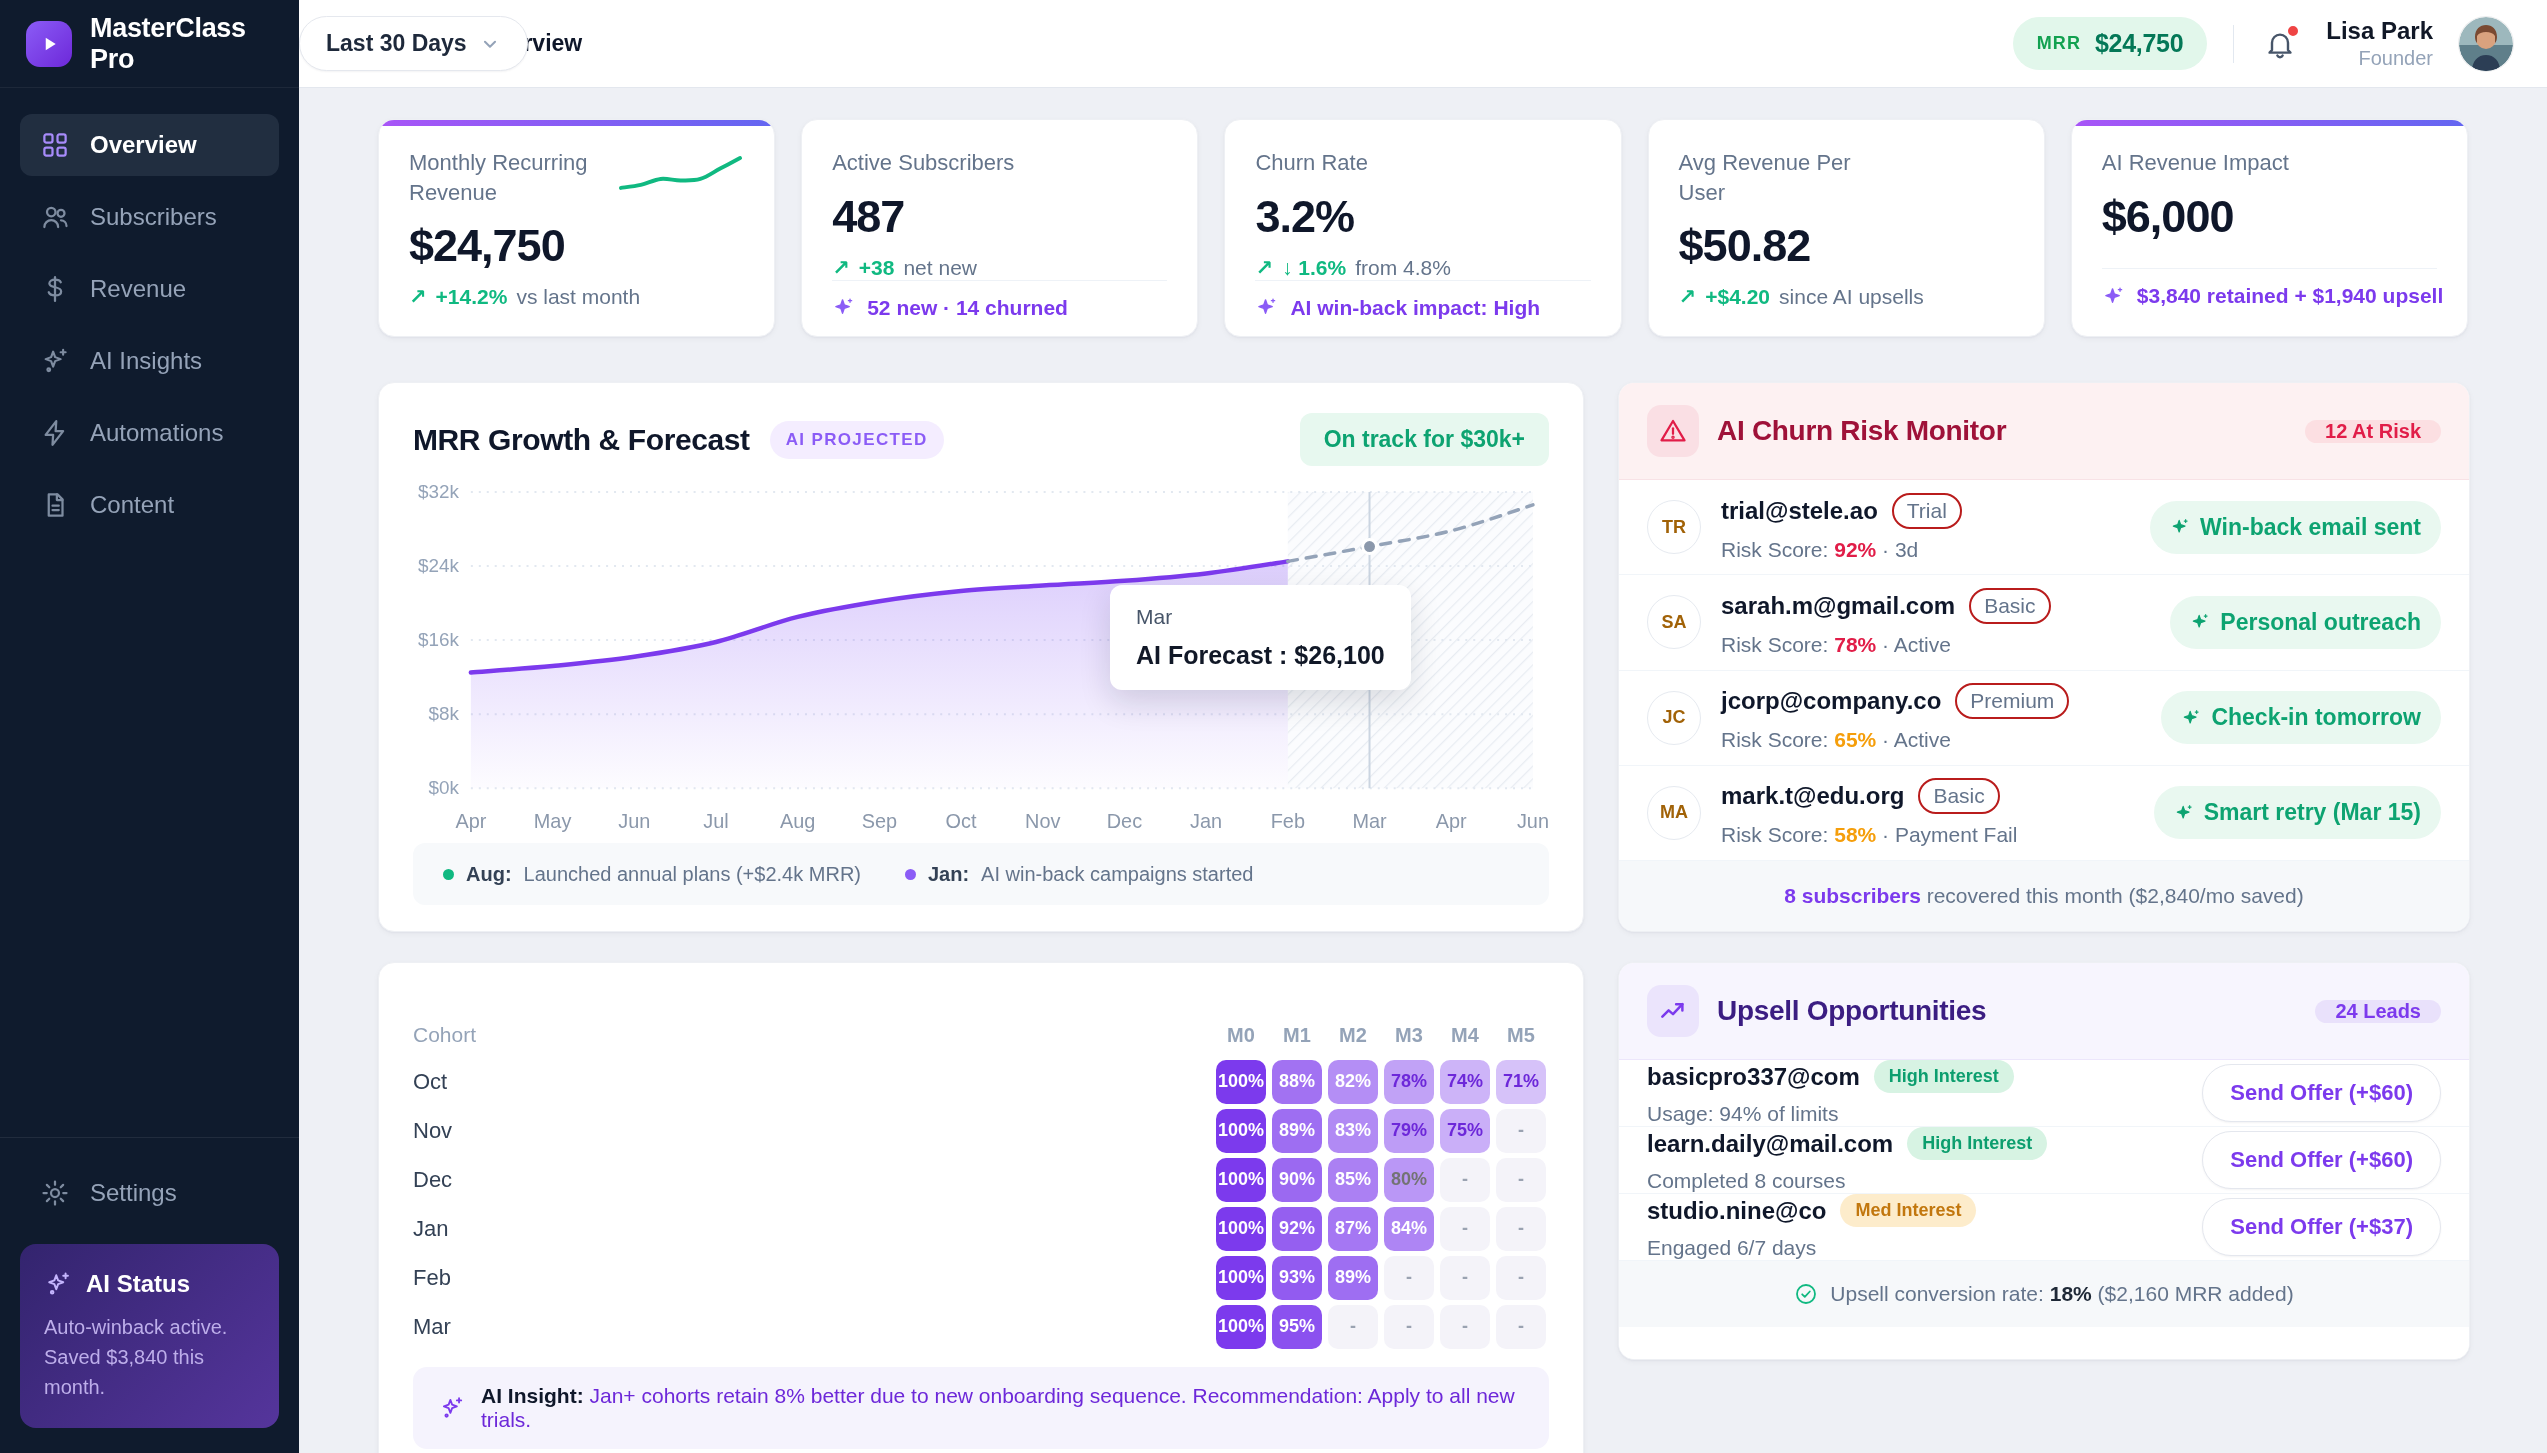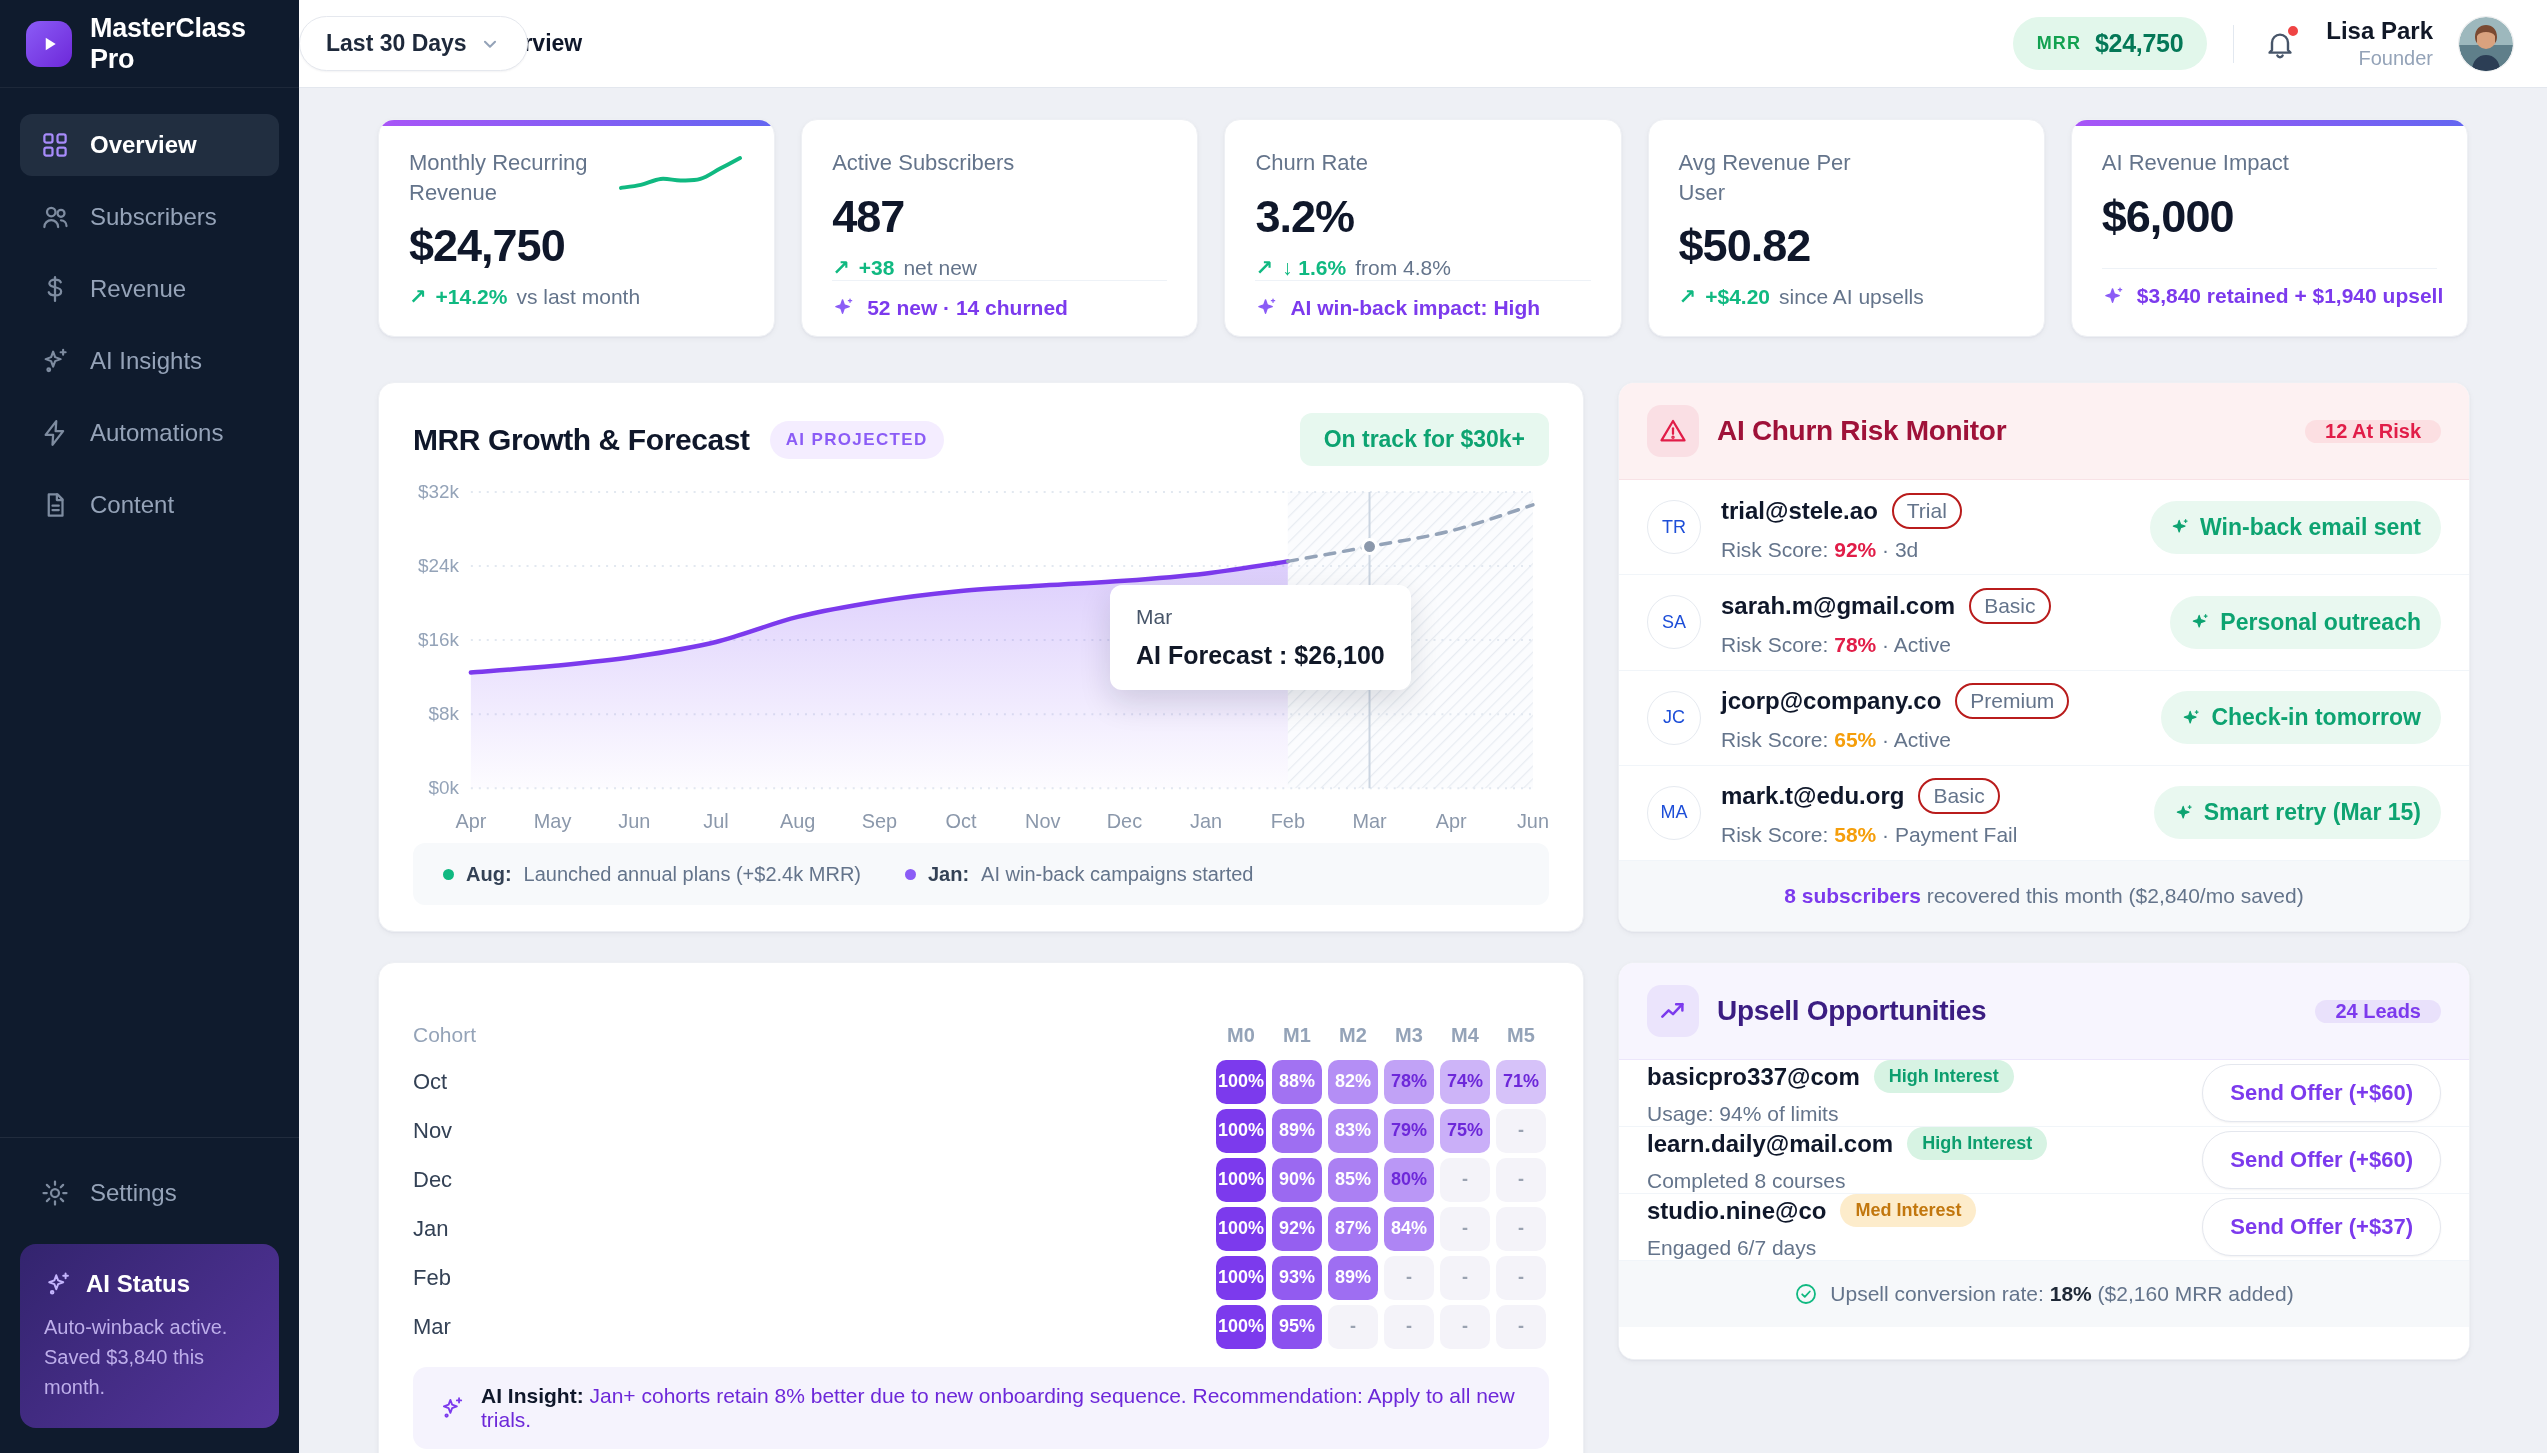--- a/index.html
+++ b/index.html
@@ -92,21 +92,21 @@
   .icon-box.purple { background:#ebe4fc; color:#7c3aed; }
   .icon-box svg { width:30px; height:30px; }
   .panel-title { font-size:28px; font-weight:800; letter-spacing:-0.3px; }
   .panel-title.red { color:#9f1239; }
   .panel-title.purple { color:#3b1d82; }
   .count-pill { margin-left:auto; border-radius:994px; padding:0 20px; font-weight:700; font-size:20px; white-space:nowrap; }
   .count-pill.red { background:#fcdfe2; color:#e11d48; }
   .count-pill.purple { background:#e9e1fb; color:#7c3aed; }
   .panel-rows { display:flex; flex-direction:column; flex:1; }
   .p-row { display:flex; align-items:center; gap:20px; padding:0 28px; flex:1; border-bottom:1px solid #f1f5f9; }
-  .avatar-initials { width:54px; height:54px; border-radius:50%; border:1px solid #e6eaf0; color:#1d4ed8; font-size:18px; font-weight:400; display:flex; align-items:center; justify-content:center; flex:0 0 auto; background:#fff; }
+  .avatar-initials { width:54px; height:54px; border-radius:50%; border:1px solid #e6eaf0; color:#a16207; font-size:18px; font-weight:700; display:flex; align-items:center; justify-content:center; flex:0 0 auto; background:#fff; }
   .row-main { display:flex; flex-direction:column; gap:9px; min-width:0; }
   .row-line1 { display:flex; align-items:center; gap:14px; }
   .row-email { font-size:24px; font-weight:700; color:#0f172a; white-space:nowrap; }
   .plan-badge { border:2px solid #b91c1c; border-radius:994px; padding:4px 13px; font-size:21px; color:#64748b; white-space:nowrap; }
   .row-line2 { font-size:21px; color:#64748b; white-space:nowrap; }
   .risk-high { color:#e11d48; font-weight:700; }
   .risk-med { color:#f59e0b; font-weight:700; }
   .action-pill { margin-left:auto; background:#e9f8f0; color:#0da371; font-size:23px; font-weight:600; padding:13px 20px; border-radius:994px; display:flex; align-items:center; gap:10px; white-space:nowrap; cursor:pointer; }
   .action-pill svg { width:22px; height:22px; }
   .panel-footer { background:#f6f8fa; padding:23px 20px; text-align:center; font-size:21px; color:#64748b; }
@@ -537,21 +537,21 @@
             <span class="cohort-cell" style="background: rgba(124, 58, 237, 0.596); color: rgb(255, 255, 255);">83%</span>
             <span class="cohort-cell" style="background: rgba(124, 58, 237, 0.5); color: rgb(109, 40, 217);">79%</span>
             <span class="cohort-cell" style="background: rgba(124, 58, 237, 0.404); color: rgb(109, 40, 217);">75%</span>
             <span class="cohort-cell" style="background: rgb(244, 243, 249); color: rgb(154, 162, 177);">-</span>
           </div>
           <div class="cohort-grid-row">
             <span class="cohort-row-label">Dec</span>
             <span class="cohort-cell" style="background: rgb(124, 58, 237); color: rgb(255, 255, 255);">100%</span>
             <span class="cohort-cell" style="background: rgba(124, 58, 237, 0.76); color: rgb(255, 255, 255);">90%</span>
             <span class="cohort-cell" style="background: rgba(124, 58, 237, 0.643); color: rgb(255, 255, 255);">85%</span>
-            <span class="cohort-cell" style="background: rgba(124, 58, 237, 0.525); color: #6d28d9;">80%</span>
+            <span class="cohort-cell" style="background: rgba(124, 58, 237, 0.525); color: #737373;">80%</span>
             <span class="cohort-cell" style="background: rgb(244, 243, 249); color: rgb(154, 162, 177);">-</span>
             <span class="cohort-cell" style="background: rgb(244, 243, 249); color: rgb(154, 162, 177);">-</span>
           </div>
           <div class="cohort-grid-row">
             <span class="cohort-row-label">Jan</span>
             <span class="cohort-cell" style="background: rgb(124, 58, 237); color: rgb(255, 255, 255);">100%</span>
             <span class="cohort-cell" style="background: rgba(124, 58, 237, 0.81); color: rgb(255, 255, 255);">92%</span>
             <span class="cohort-cell" style="background: rgba(124, 58, 237, 0.69); color: rgb(255, 255, 255);">87%</span>
             <span class="cohort-cell" style="background: rgba(124, 58, 237, 0.62); color: rgb(255, 255, 255);">84%</span>
             <span class="cohort-cell" style="background: rgb(244, 243, 249); color: rgb(154, 162, 177);">-</span>

